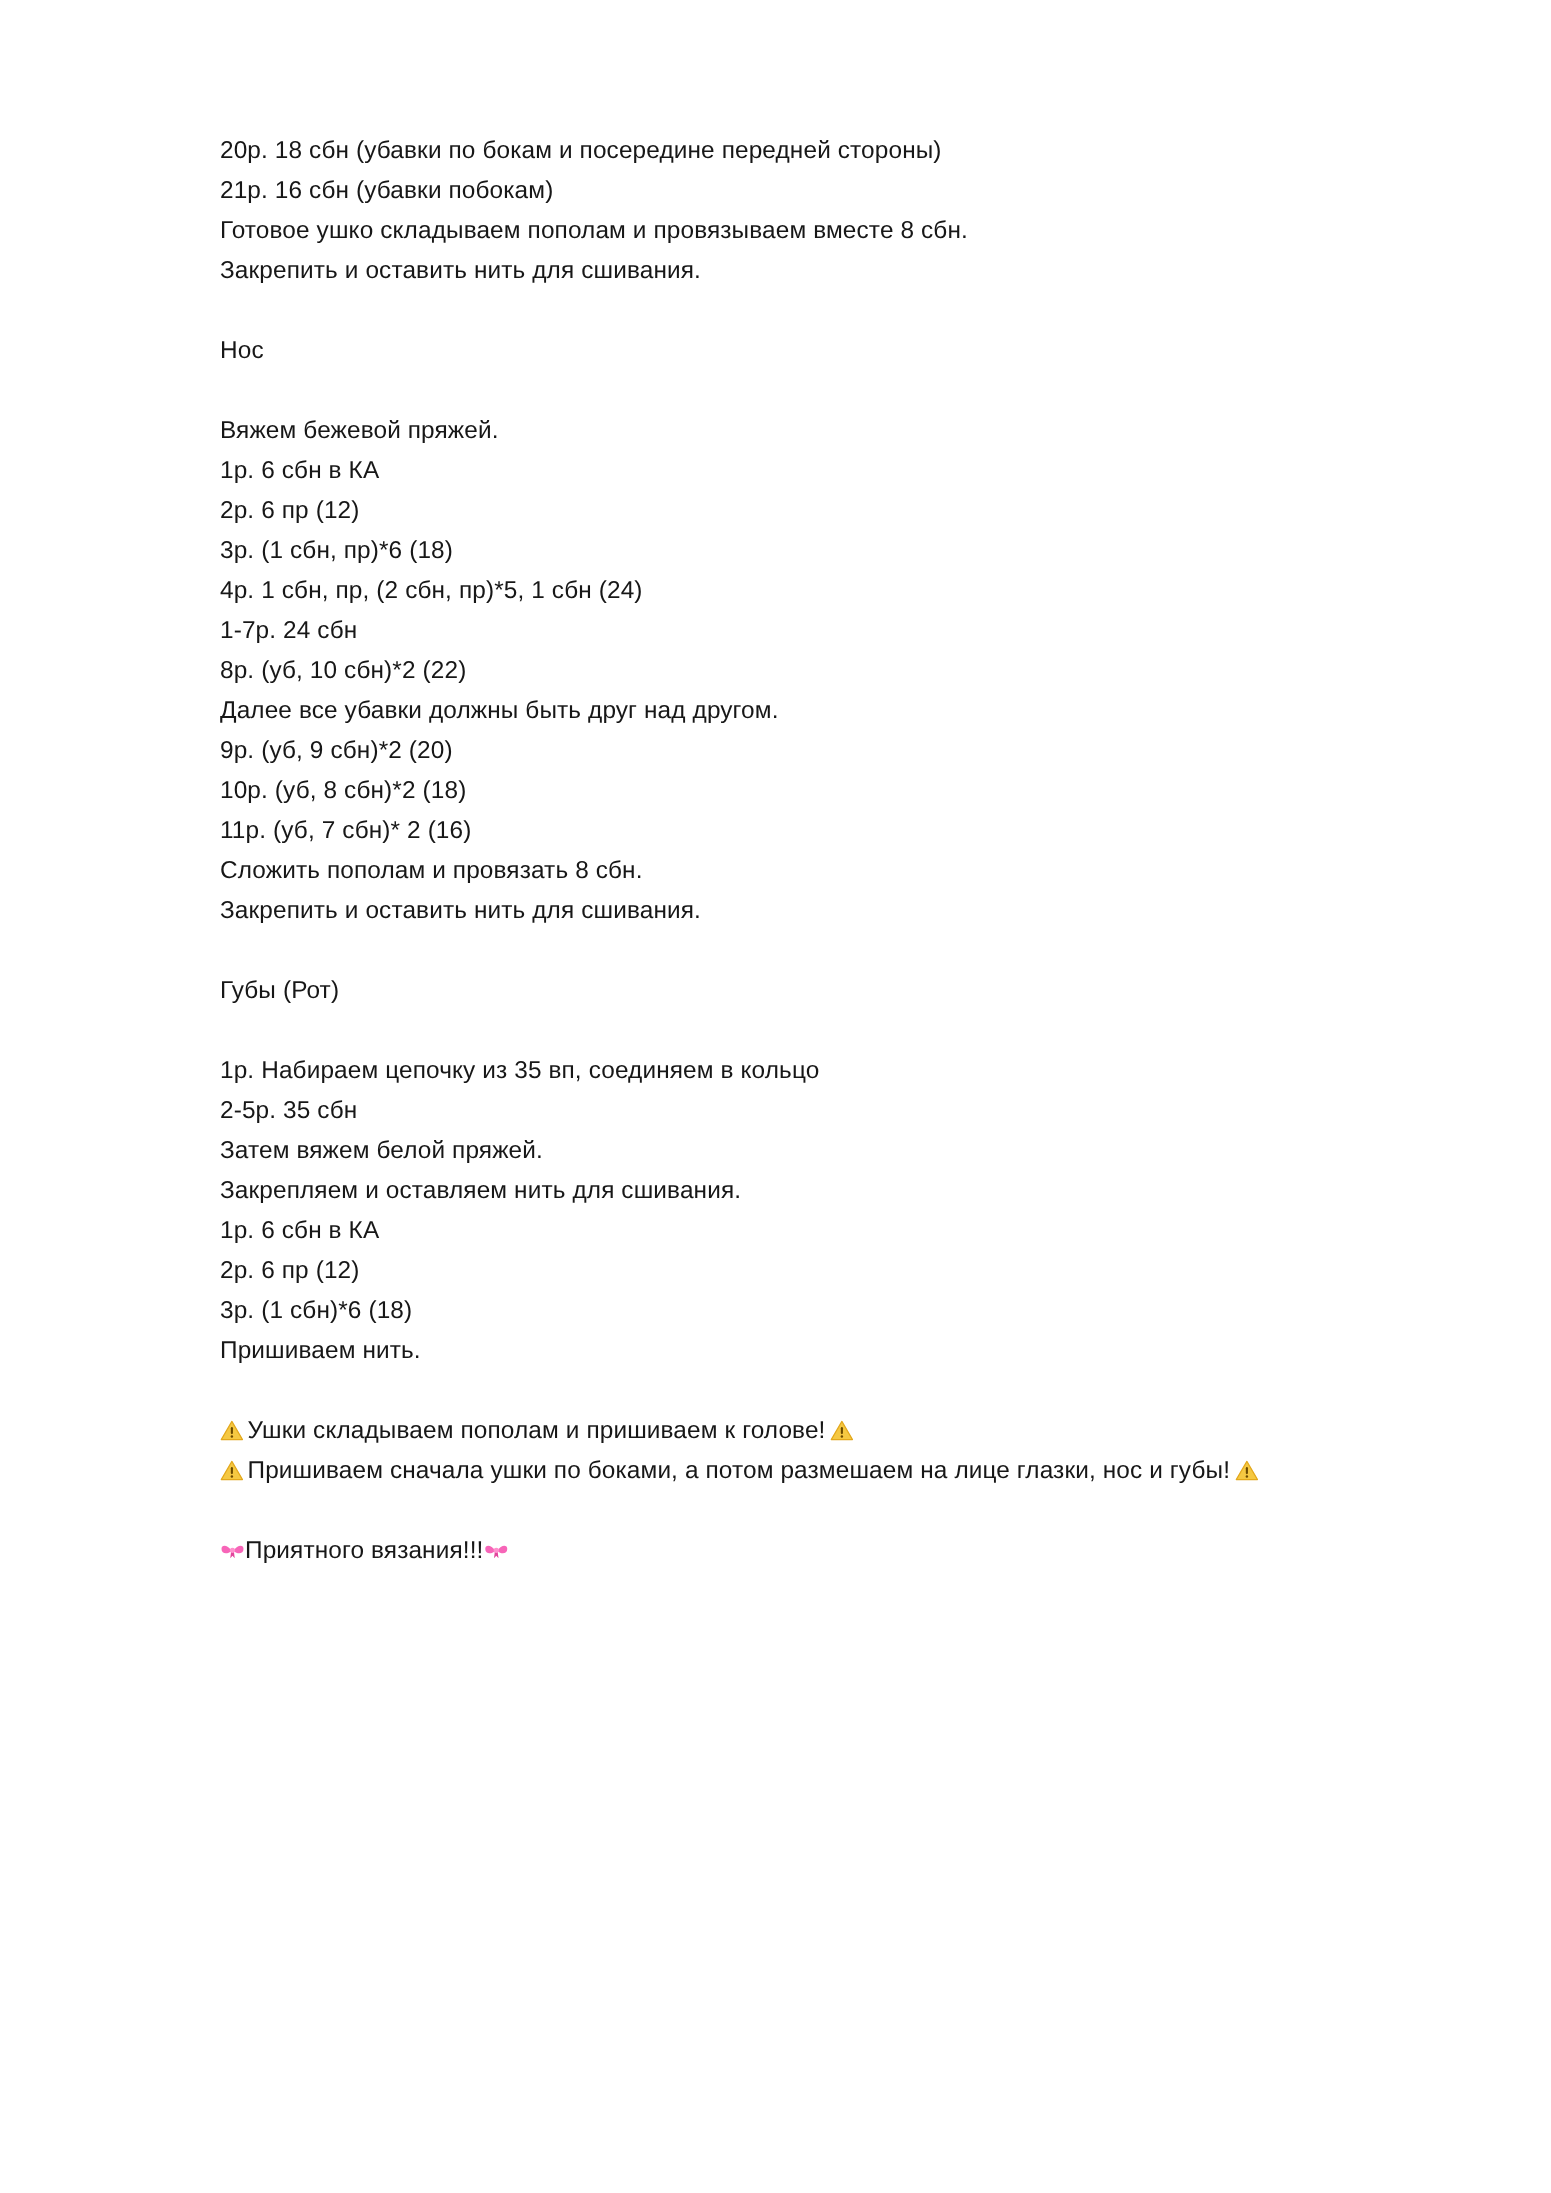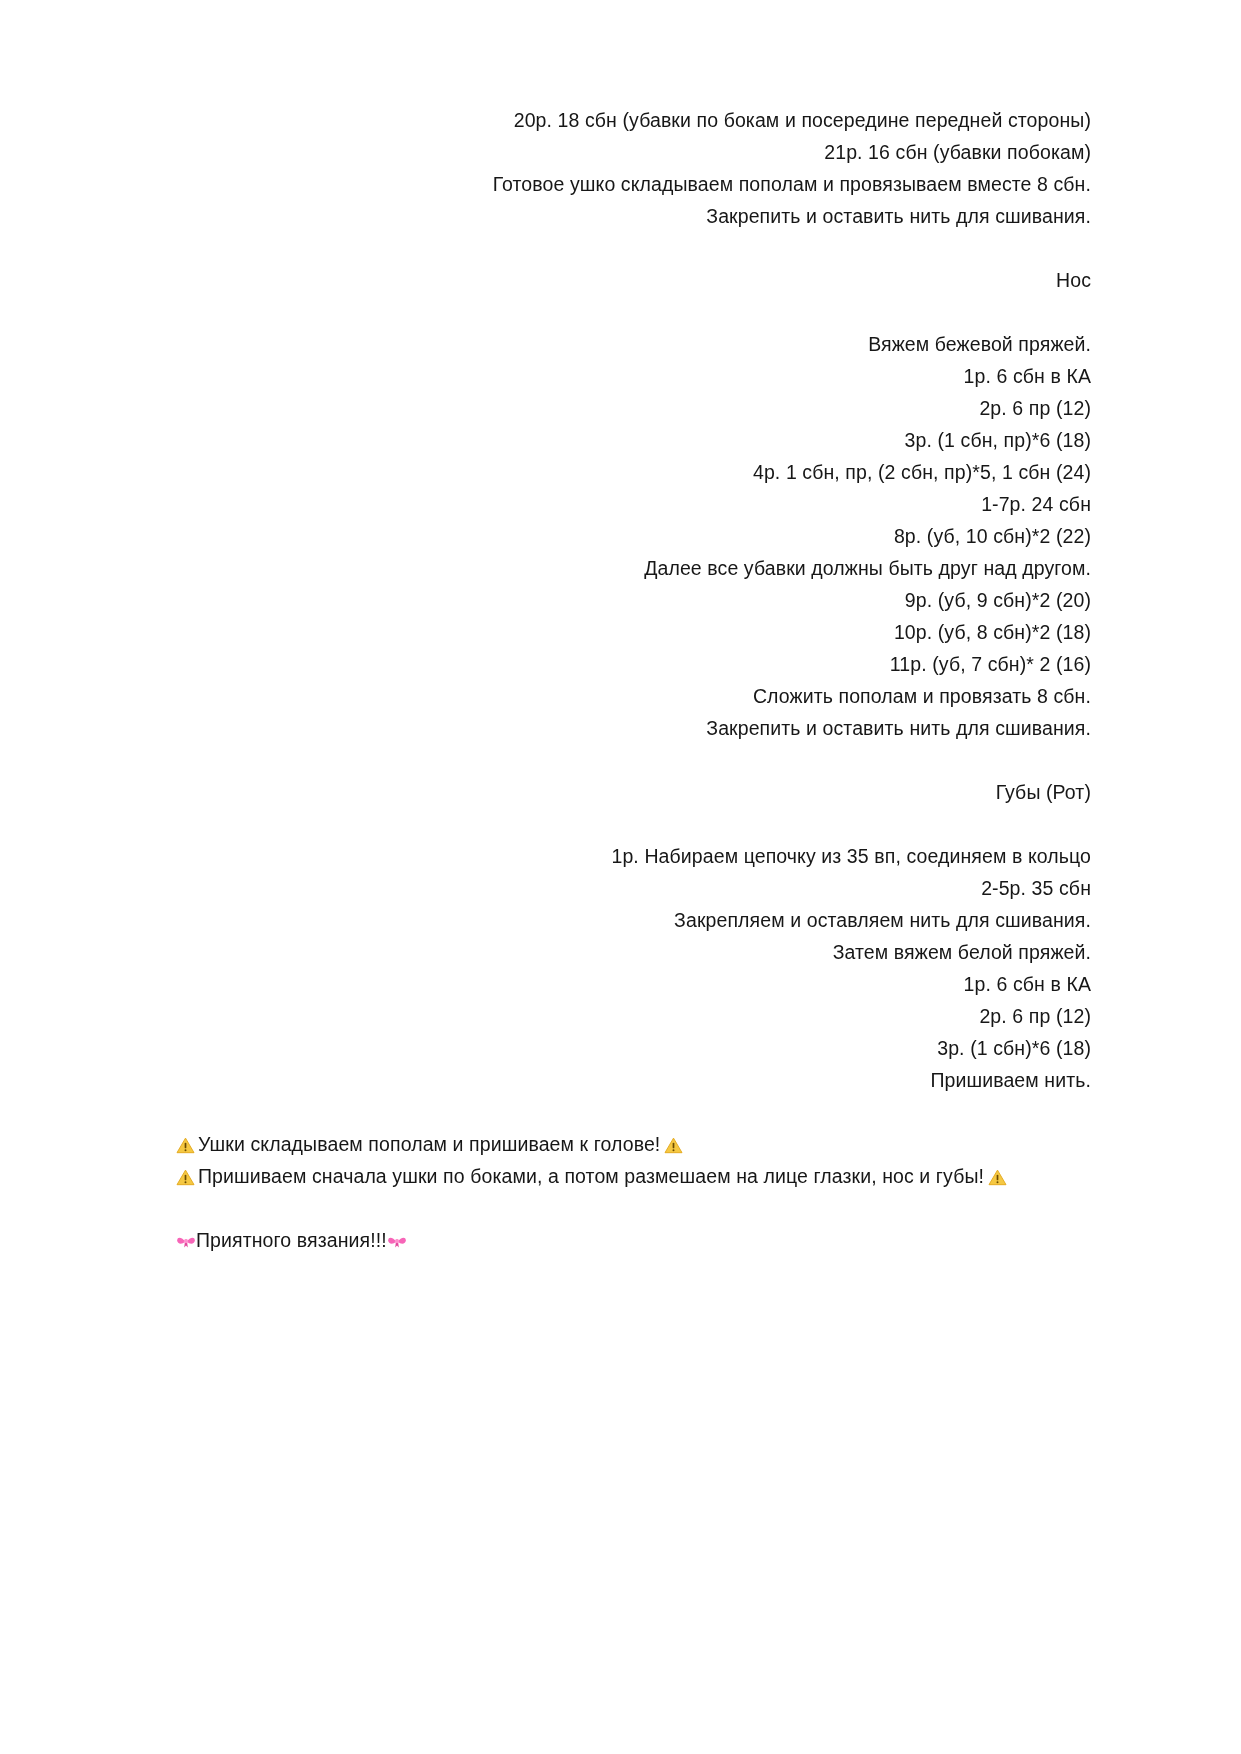--- a/index.html
+++ b/index.html
@@ -27,21 +27,20 @@
     line-height: 32px;
     color: #171717;
     letter-spacing: 0.1px;
   }
   .para {
     margin: 0;
   }
   .line {
     white-space: pre-wrap;
     margin: 0;
-    text-align: right;
   }
   .spacer {
     height: 32px;
   }
   .warn-ico {
     position: relative;
     display: inline-block;
     width: 19px;
     height: 17px;
     vertical-align: -3px;
@@ -101,22 +100,22 @@
 
     <div class="para">
       <div class="line">Губы (Рот)</div>
     </div>
 
     <div class="spacer"></div>
 
     <div class="para">
       <div class="line">1р. Набираем цепочку из 35 вп, соединяем в кольцо</div>
       <div class="line">2-5р. 35 сбн</div>
+      <div class="line">Затем вяжем белой пряжей.</div>
       <div class="line">Закрепляем и оставляем нить для сшивания.</div>
-      <div class="line">Затем вяжем белой пряжей.</div>
       <div class="line">1р. 6 сбн в КА</div>
       <div class="line">2р. 6 пр (12)</div>
       <div class="line">3р. (1 сбн)*6 (18)</div>
       <div class="line">Пришиваем нить.</div>
     </div>
 
     <div class="spacer"></div>
 
     <div class="para">
       <span class="warn-ico">

